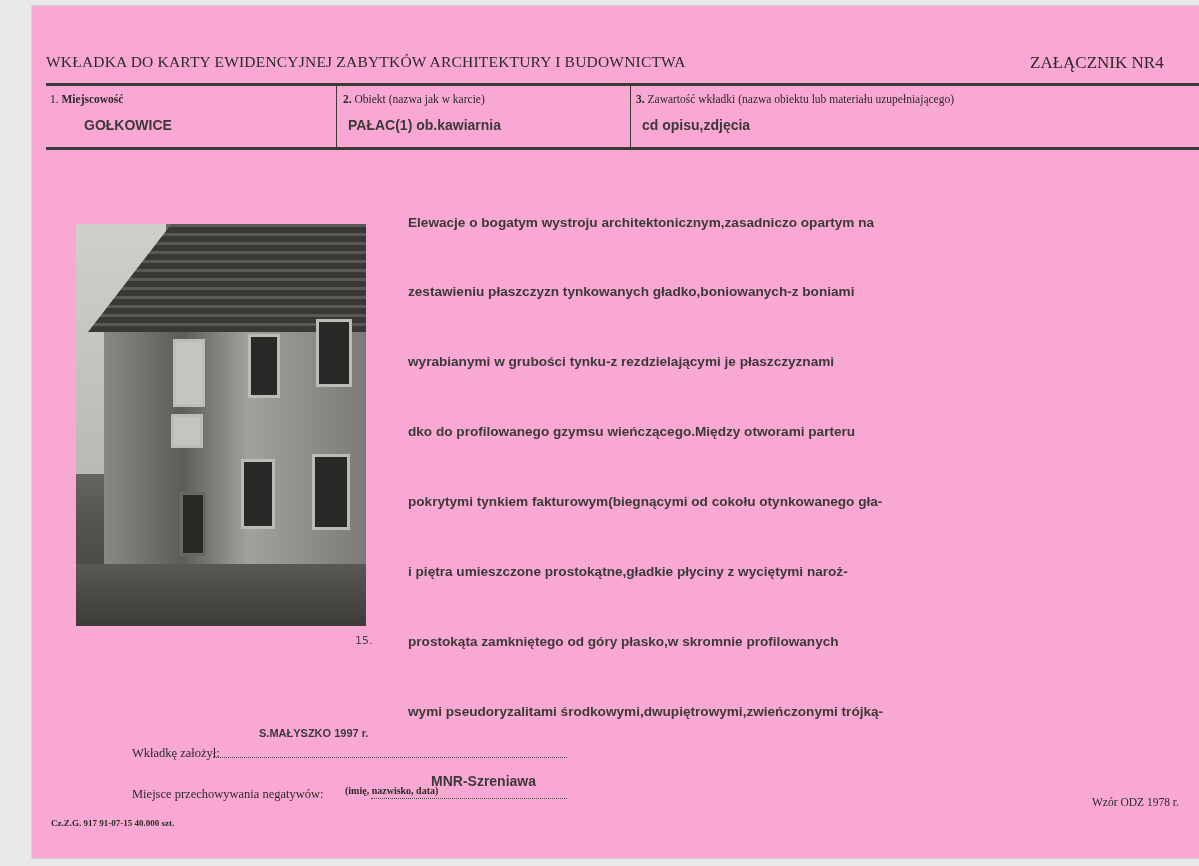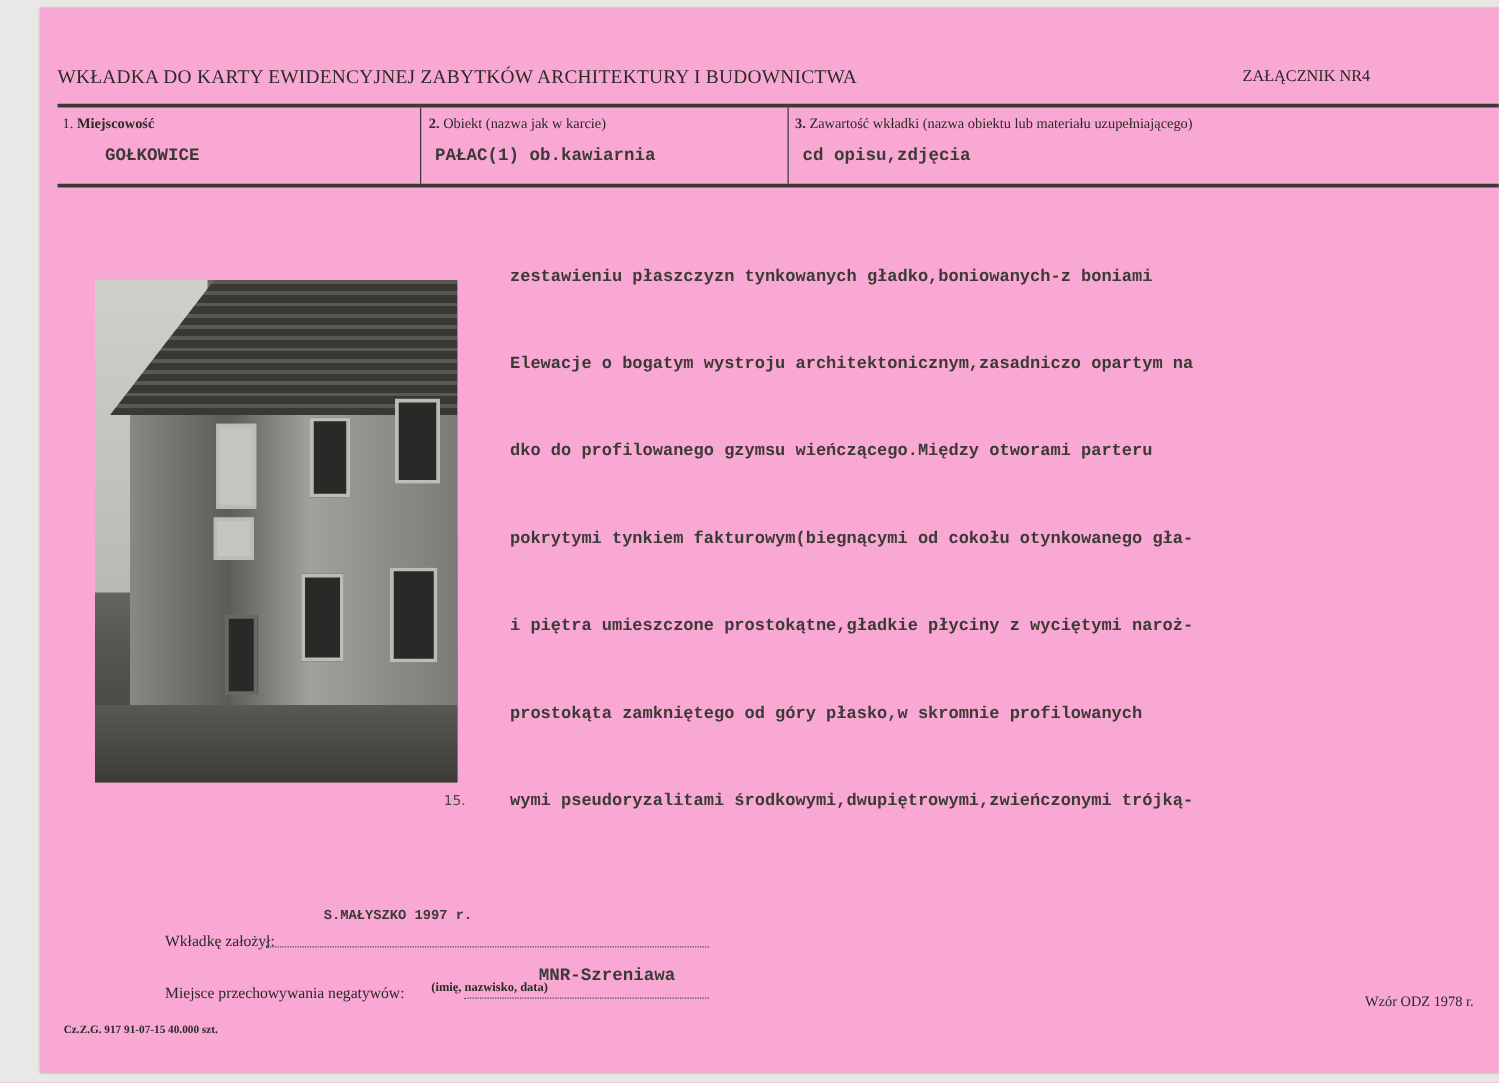--- a/index.html
+++ b/index.html
@@ -21,35 +21,35 @@
       height: 852px;
       background: #f9a8d4;
       box-shadow: 0 0 2px rgba(0,0,0,0.25);
       margin-left: 24px;
     }
     .serif {
       font-family: "Liberation Serif", "DejaVu Serif", serif;
       color: #2b2a26;
     }
     .mono {
-      font-family: Liberation Mono, monospace;
+      font-family: Liberation Sans, sans-serif;
       color: #3b3a36;
     }
     .title {
       position: absolute;
       left: 14px;
       top: 47px;
       font-size: 15.5px;
       letter-spacing: 0.2px;
     }
     .annex {
       position: absolute;
-      left: 962px;
+      left: 998px;
       top: 47px;
-      font-size: 13px;
+      font-size: 17px;
     }
     .rule {
       position: absolute;
       left: 14px;
       width: 1158px;
       height: 3px;
       background: #3c3a35;
     }
     .rule.r1 { top: 77px; }
     .rule.r2 { top: 141px; }
@@ -221,22 +221,23 @@
     <div class="win" style="left:172px; top:110px; width:26px; height:58px;"></div>
     <div class="win" style="left:240px; top:95px; width:30px; height:62px;"></div>
     <div class="win" style="left:165px; top:235px; width:28px; height:64px;"></div>
     <div class="win" style="left:236px; top:230px; width:32px; height:70px;"></div>
     <div class="win" style="left:104px; top:268px; width:20px; height:58px; border-color:#6a6864;"></div>
     <div class="ground"></div>
   </div>
   <div class="photo-num">15.</div>
 
   <div class="body-text mono">
+    <span class="line">Elewacje o bogatym wystroju architektonicznym,zasadniczo opartym na</span>
     <span class="line">zestawieniu płaszczyzn tynkowanych gładko,boniowanych-z boniami</span>
-    <span class="line">Elewacje o bogatym wystroju architektonicznym,zasadniczo opartym na</span>
+    <span class="line">wyrabianymi w grubości tynku-z rezdzielającymi je płaszczyznami</span>
     <span class="line">dko do profilowanego gzymsu wieńczącego.Między otworami parteru</span>
     <span class="line">pokrytymi tynkiem fakturowym(biegnącymi od cokołu otynkowanego gła-</span>
     <span class="line">i piętra umieszczone prostokątne,gładkie płyciny z wyciętymi naroż-</span>
     <span class="line">prostokąta zamkniętego od góry płasko,w skromnie profilowanych</span>
     <span class="line">wymi pseudoryzalitami środkowymi,dwupiętrowymi,zwieńczonymi trójką-</span>
     
     
     
     
     

